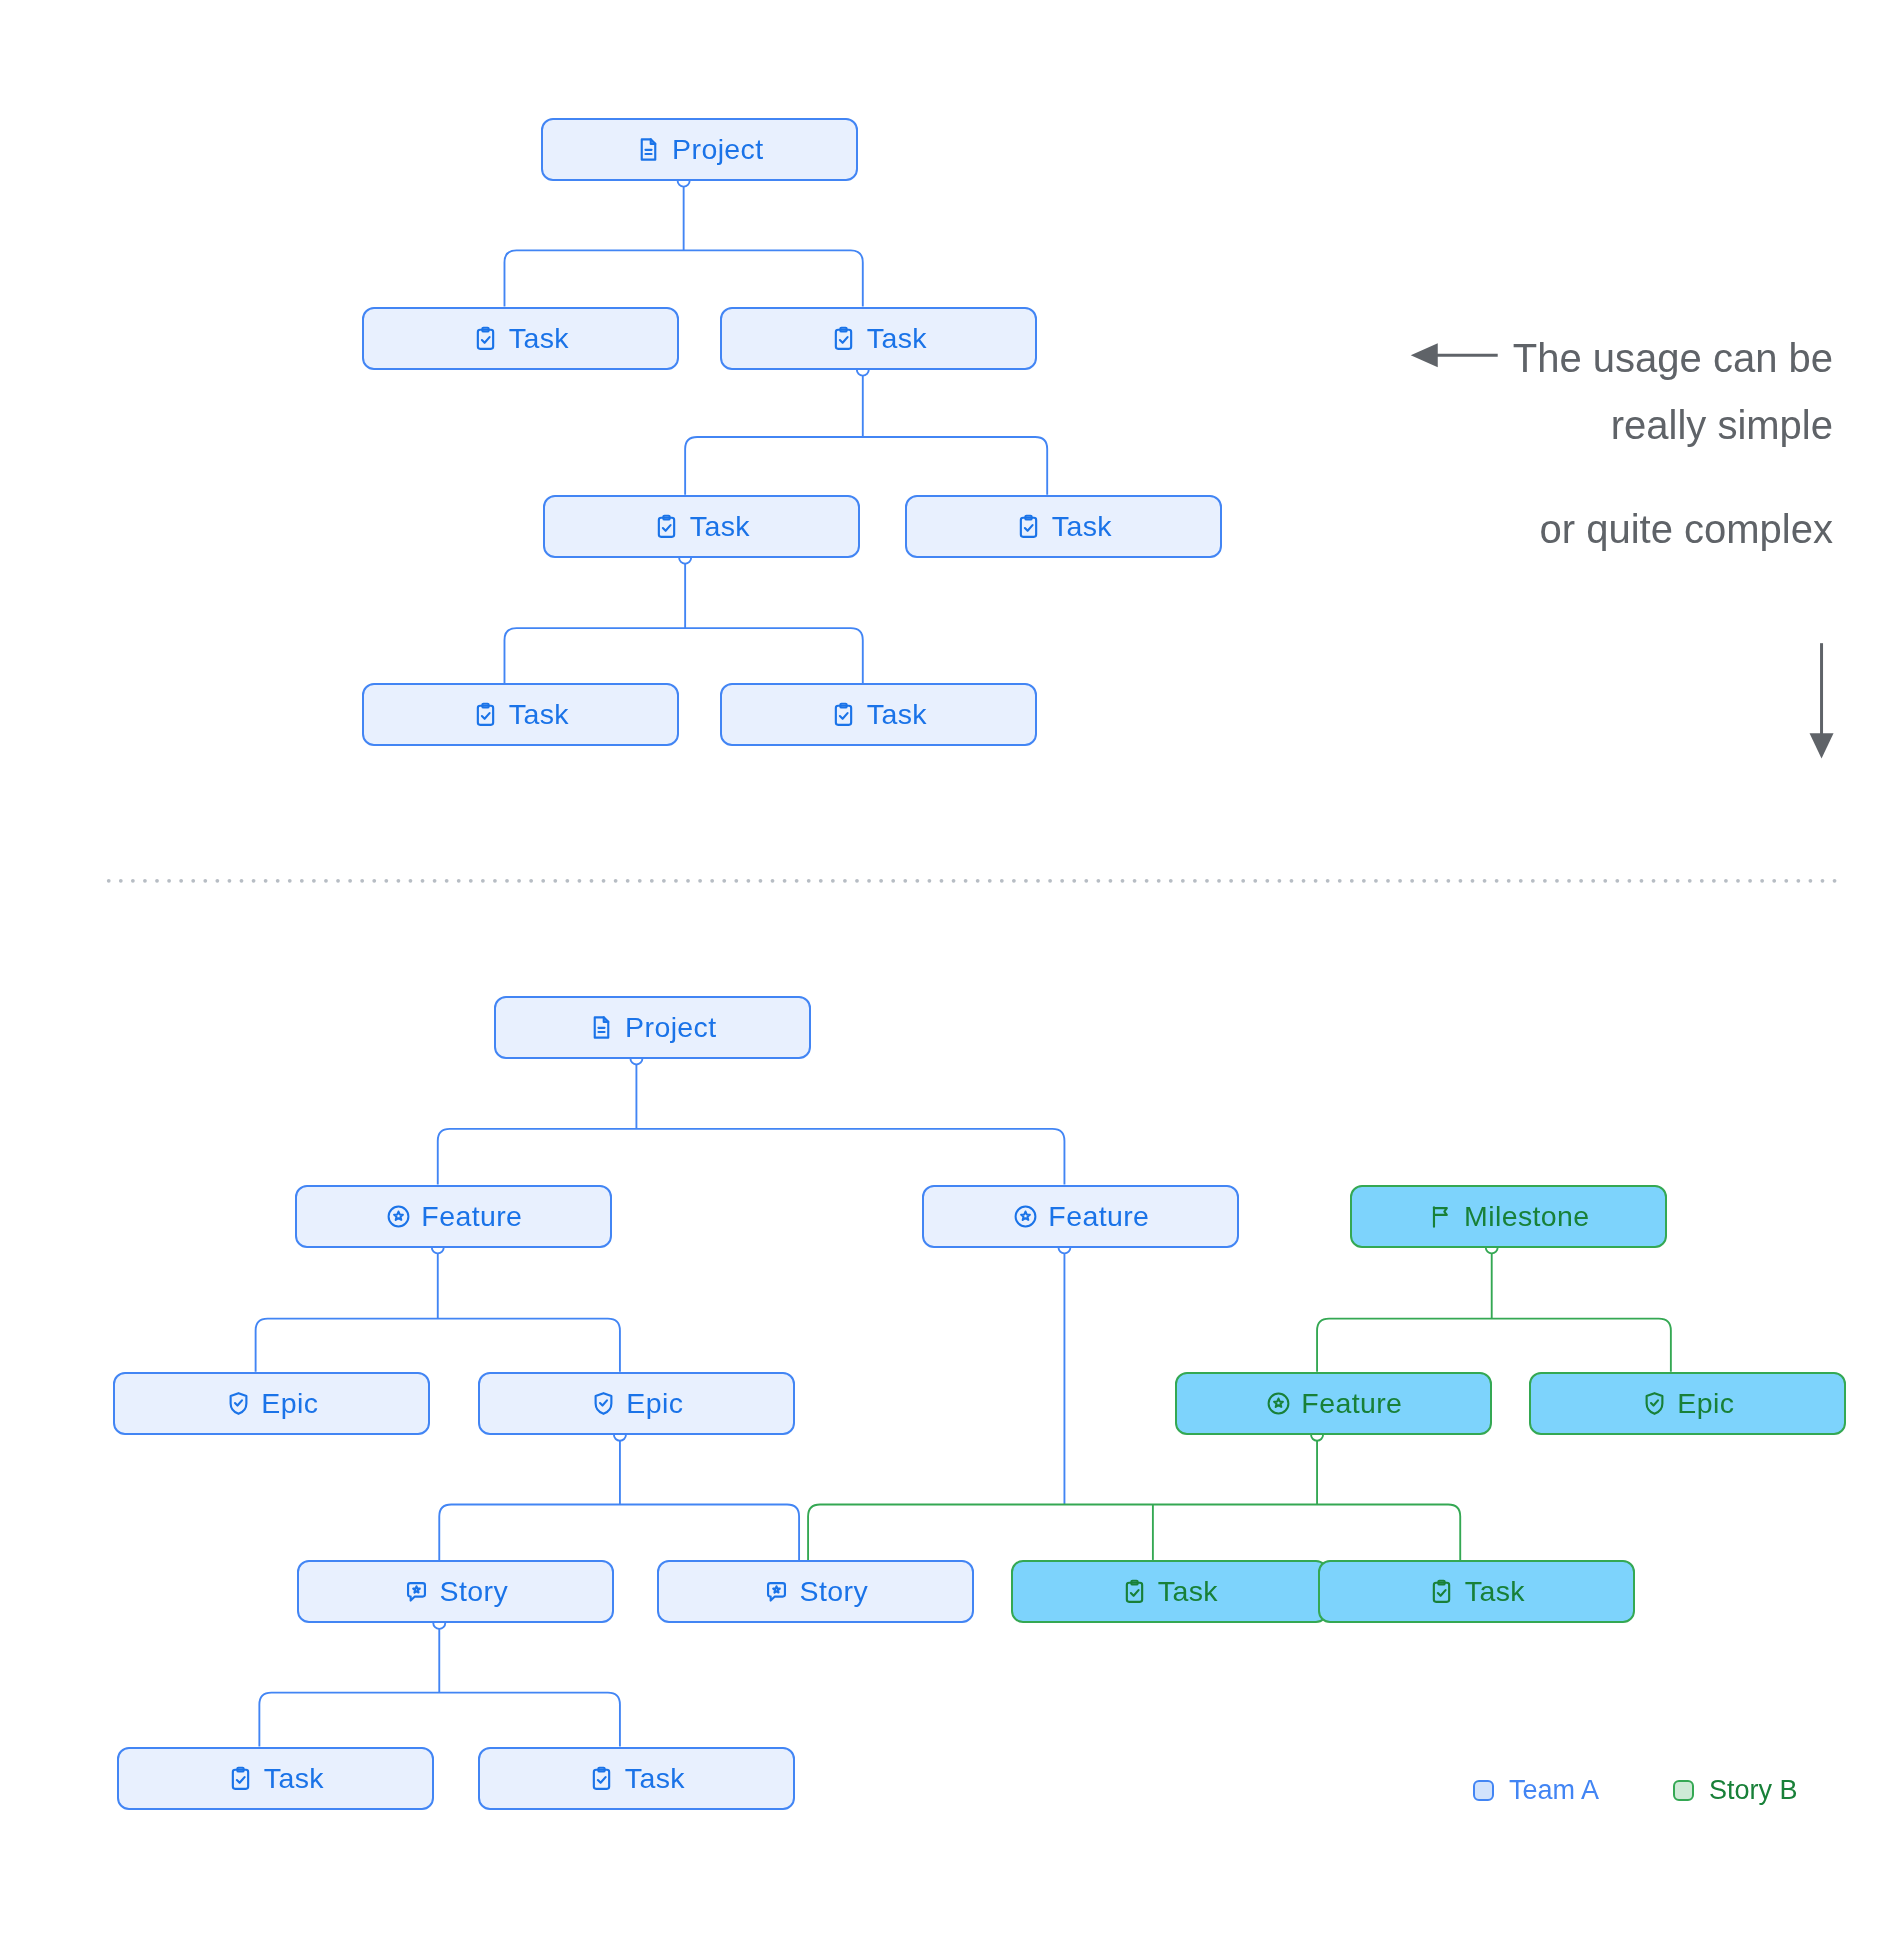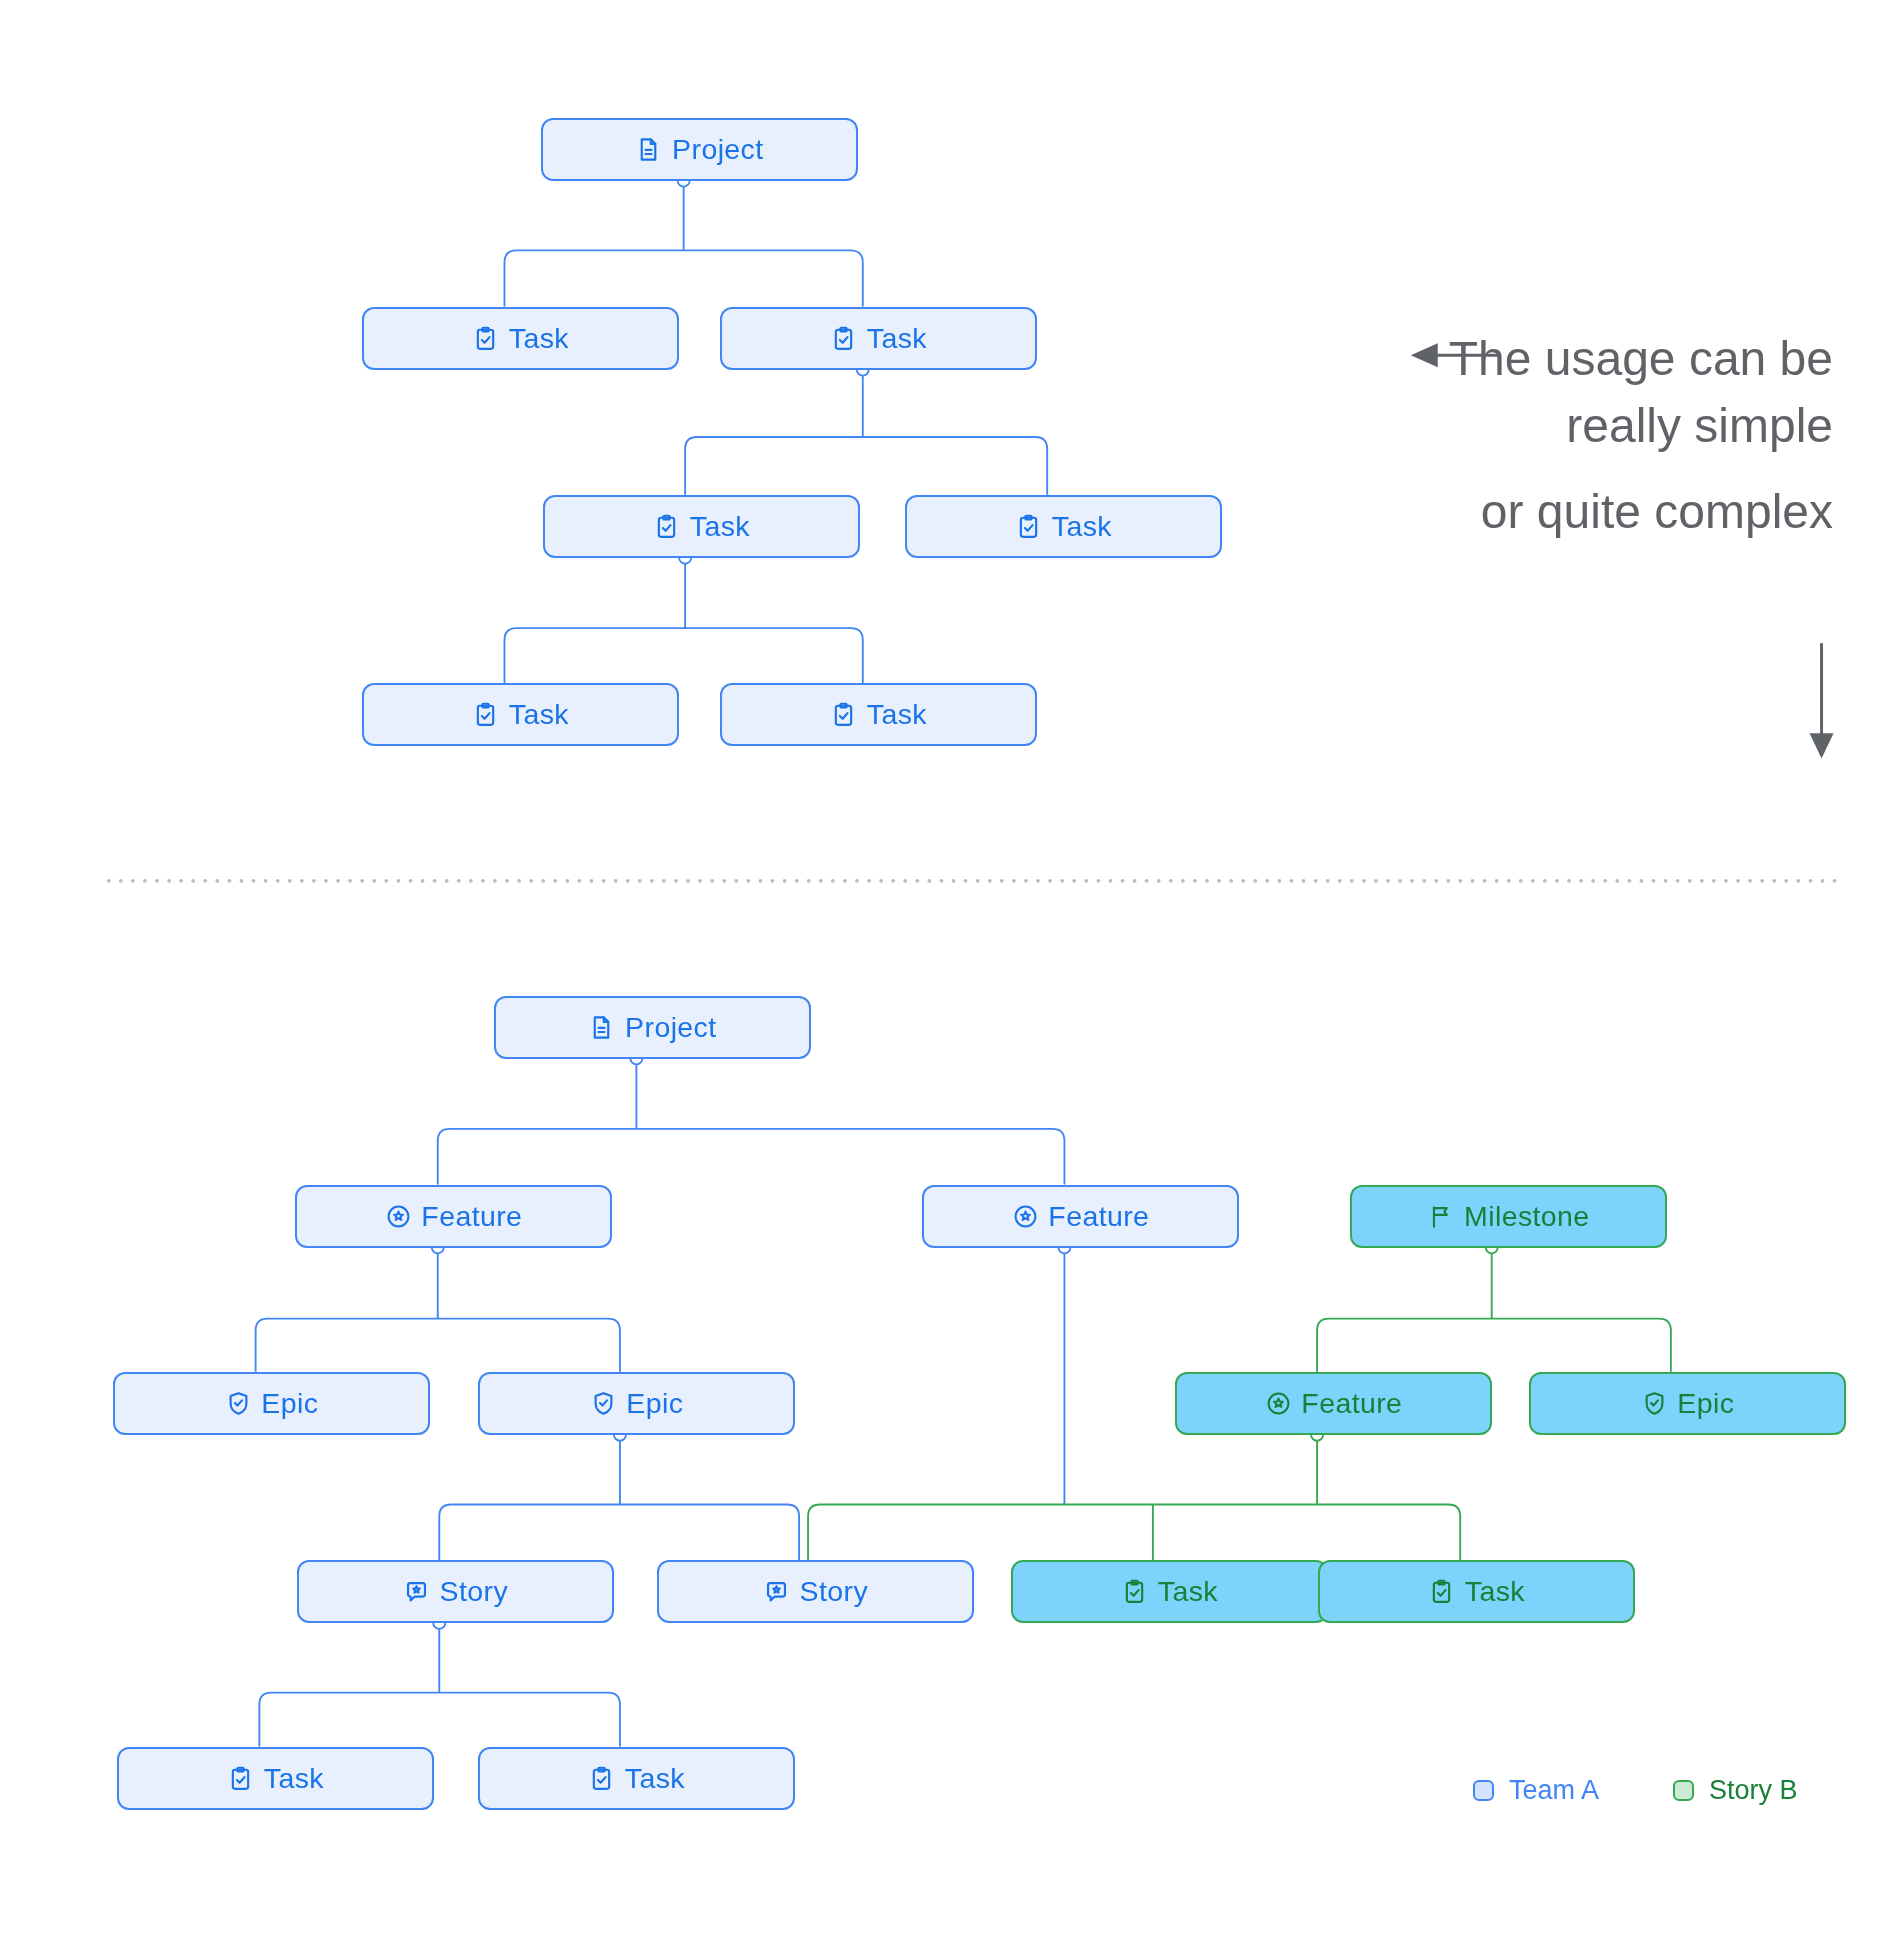--- a/index.html
+++ b/index.html
@@ -11,21 +11,21 @@
   .node{
     position:absolute;width:317px;height:63px;box-sizing:border-box;
     display:flex;align-items:center;justify-content:center;gap:9.7px;
     border-radius:12px;border:2.2px solid;
     font-size:28.5px;font-weight:500;letter-spacing:0.4px;
   }
   .node.team-a{background:#e8f0fe;border-color:#4285f4;color:#1a73e8;}
   .node.team-b{background:#7dd3fc;border-color:#34a853;color:#188038;}
   .node .icon{width:27px;height:27px;flex:0 0 auto;}
   .annotation{
-    position:absolute;color:#5f6368;font-size:48px;line-height:67px;
+    position:absolute;color:#5f6368;font-size:40px;line-height:67px;
     text-align:right;white-space:nowrap;font-weight:400;
   }
   .legend-item{
     position:absolute;display:flex;align-items:center;gap:15px;
     font-size:27px;font-weight:500;
   }
   .legend-swatch{width:21px;height:21px;border-radius:6px;border:2.2px solid;box-sizing:border-box;}
   .legend-item.team-a{color:#4285f4;}
   .legend-item.team-a .legend-swatch{background:#d2e3fc;border-color:#4285f4;}
   .legend-item.team-b{color:#188038;}
@@ -175,21 +175,21 @@
     <svg class="icon" viewBox="0 0 36 36" width="27" height="27">
         <use href="#i-task"></use>
       </svg>
     <span>Task</span>
   </div>
 
   <div class="annotation" style="right:65px;top:325px;">
     <div>The usage can be</div>
     <div>really simple</div>
   </div>
-  <div class="annotation" style="right:65px;top:478px;">
+  <div class="annotation" style="right:65px;top:496px;">
     <div>or quite complex</div>
   </div>
 
   <div class="node team-a" style="left:494px;top:996px;">
     <svg class="icon" viewBox="0 0 36 36" width="27" height="27">
         <use href="#i-doc"></use>
       </svg>
     <span>Project</span>
   </div>
   <div class="node team-a" style="left:295px;top:1185px;">

